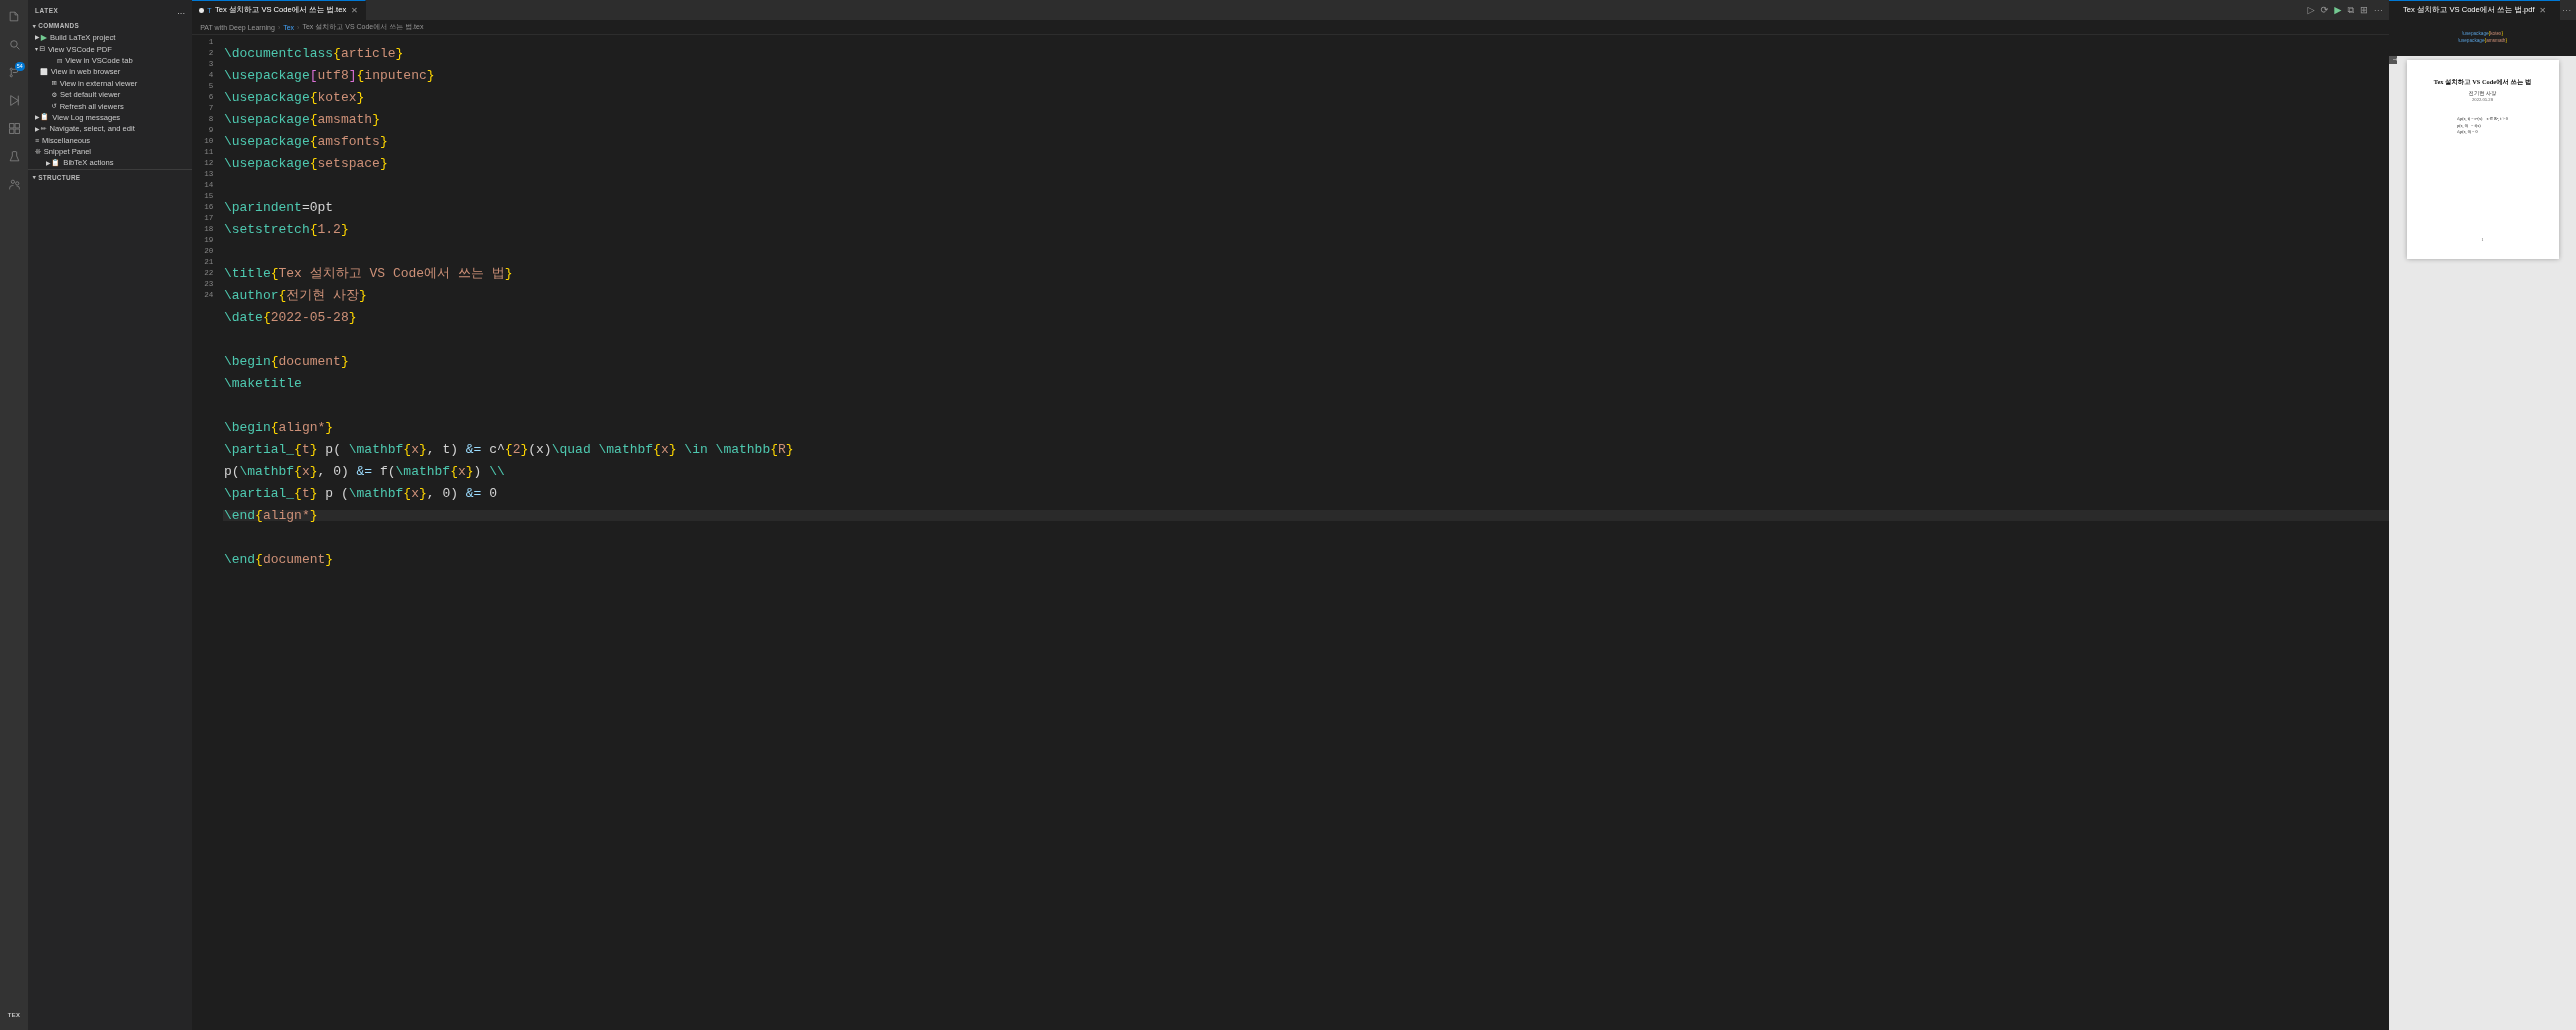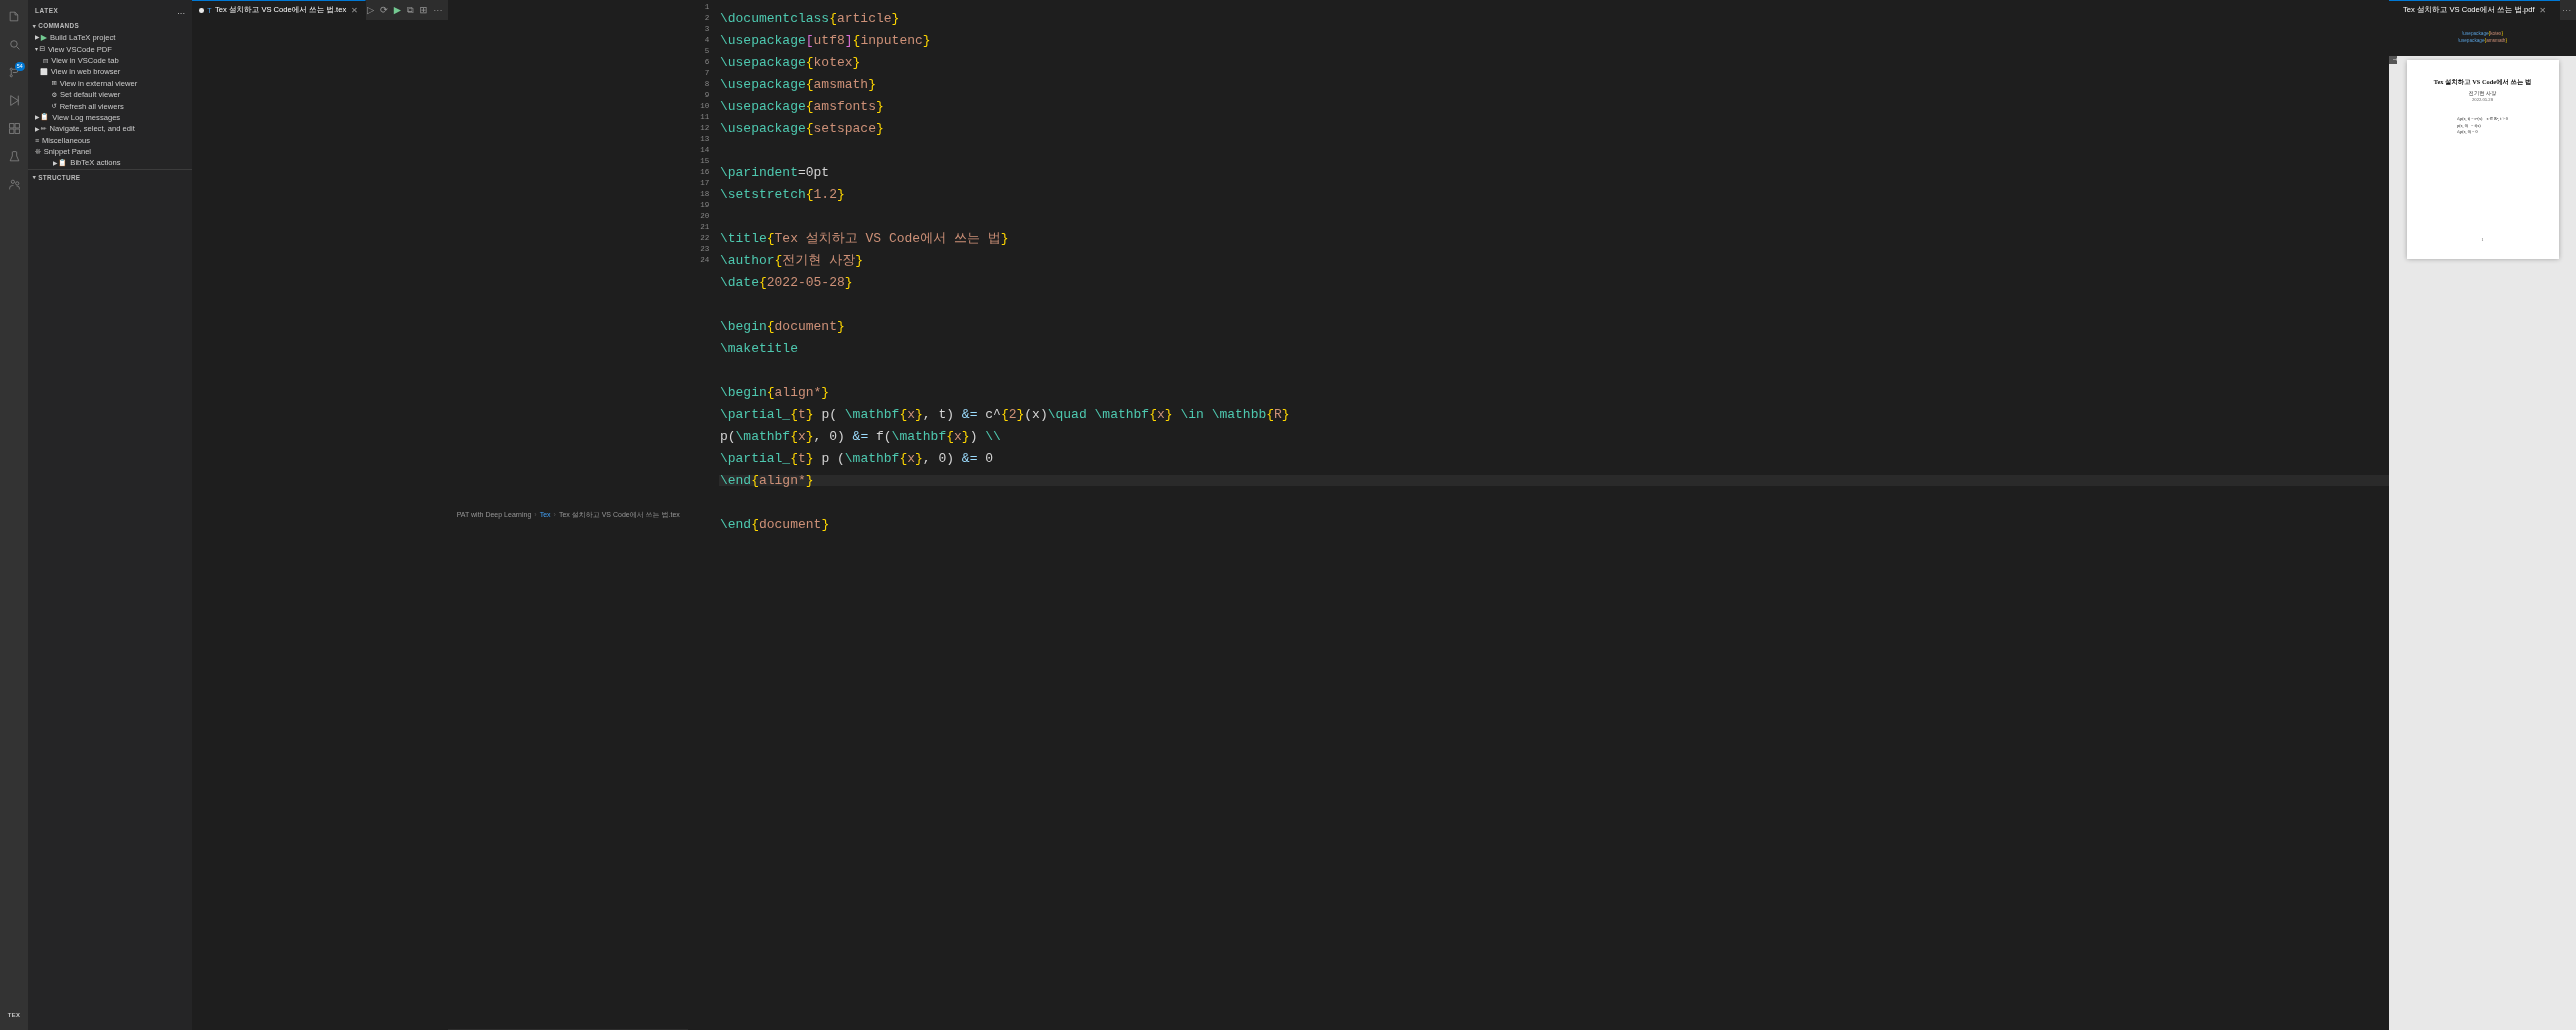--- a/index.html
+++ b/index.html
@@ -132,21 +132,21 @@
       font-size: 8.2px;
     }
     .tree-item .item-label {
       font-size: 7.6px;
     }
 
     
     .editor-area {
       flex: 1;
       display: flex;
-      flex-direction: row;
+      flex-direction: column;
       background: #1e1e1e;
       overflow: hidden;
     }
 
     
     .tab-bar {
       display: flex;
       align-items: center;
       background: #2d2d2d;
       height: 20.5px;
@@ -453,21 +453,21 @@
       <span class="item-icon" style="color:#73c991;">▶</span>
       <span class="item-label">Build LaTeX project</span>
     </div>
 
     <div class="tree-item" style="padding-left:7px;">
       <span class="chevron-icon">▾</span>
       <span class="item-icon" style="font-size:7px;">⊟</span>
       <span class="item-label">View VSCode PDF</span>
     </div>
 
-    <div class="tree-item" style="padding-left:15px;">
+    <div class="tree-item" style="padding-left:29px;">
       <span class="item-icon" style="font-size:6.4px;">⊟</span>
       <span class="item-label">View in VSCode tab</span>
     </div>
 
     <div class="tree-item" style="padding-left:12px;">
       <span class="item-icon" style="font-size:6.4px;">⬜</span>
       <span class="item-label">View in web browser</span>
     </div>
 
     <div class="tree-item" style="padding-left:23.4px;">
@@ -500,21 +500,21 @@
     <div class="tree-item" style="padding-left:7px;">
       <span class="item-icon" style="font-size:7px;">≡</span>
       <span class="item-label">Miscellaneous</span>
     </div>
 
     <div class="tree-item" style="padding-left:7px;">
       <span class="item-icon" style="font-size:7px;">❊</span>
       <span class="item-label">Snippet Panel</span>
     </div>
 
-    <div class="tree-item" style="padding-left:25px;">
+    <div class="tree-item" style="padding-left:18px;">
       <span class="chevron-icon">▶</span>
       <span class="item-icon" style="font-size:7px;">📋</span>
       <span class="item-label">BibTeX actions</span>
     </div>
 
     <div class="structure-section">
       <div class="section-header">
         <span class="chevron">▾</span>
         <span>STRUCTURE</span>
       </div>

